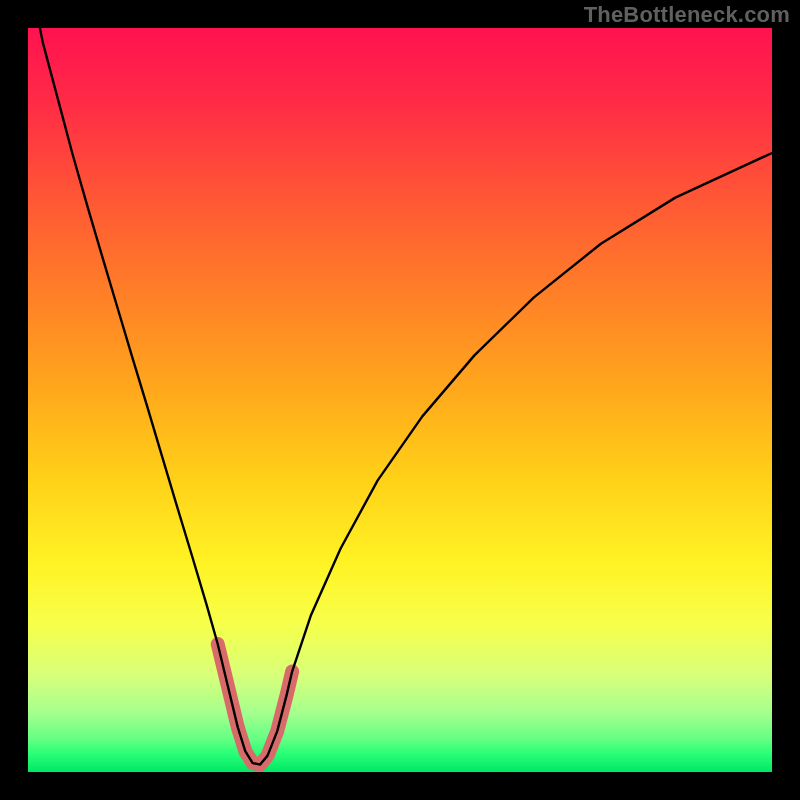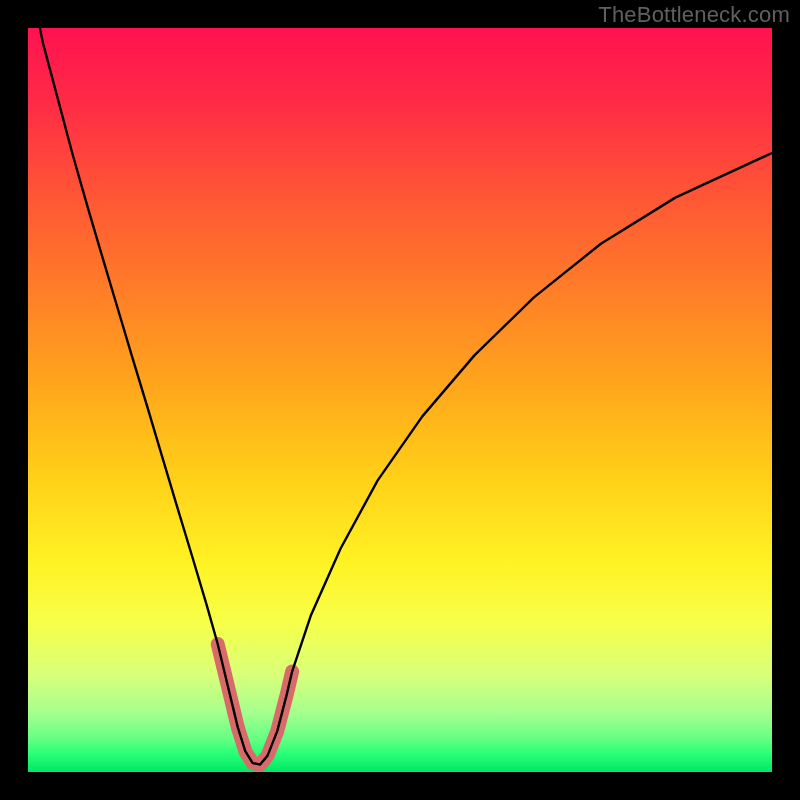--- a/index.html
+++ b/index.html
@@ -16,21 +16,21 @@
     width: 800px;
     height: 800px;
     background: #000000;
   }
   .watermark {
     position: absolute;
     top: 2px;
     right: 10px;
     color: #606060;
     font-size: 22px;
-    font-weight: 400;
+    font-weight: 700;
     letter-spacing: 0.2px;
     z-index: 10;
   }
   svg.plot {
     position: absolute;
     left: 28px;
     top: 28px;
     width: 744px;
     height: 744px;
   }

